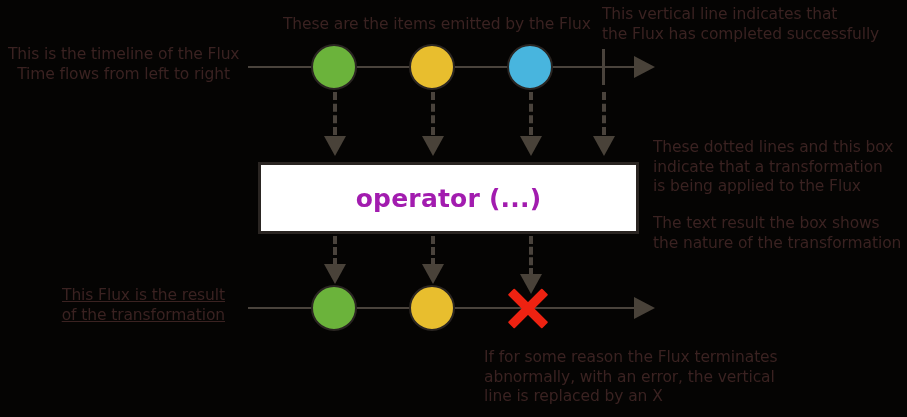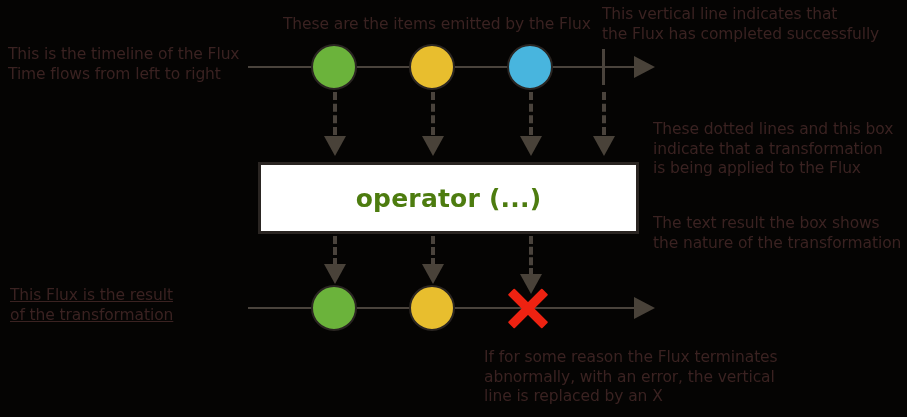--- a/index.html
+++ b/index.html
@@ -20,21 +20,21 @@
   .note {
     position: absolute;
     color: #3a2221;
     font-size: 15.5px;
     line-height: 19.5px;
     white-space: pre;
     font-family: "DejaVu Sans", "Liberation Sans", sans-serif;
     letter-spacing: -0.1px;
   }
   .note.center { text-align: center; }
-  .note.right  { text-align: left; }
+  .note.right  { text-align: right; }
   .note.left   { text-align: left; }
 
   
   .axis {
     position: absolute;
     height: 2px;
     background: #4a433c;
   }
   .axis-head {
     position: absolute;
@@ -98,41 +98,41 @@
   #operator-box {
     position: absolute;
     background: #ffffff;
     border: 3px solid #2a2522;
     box-sizing: border-box;
     display: flex;
     align-items: center;
     justify-content: center;
   }
   #operator-label {
-    color: #4d7c0f;
+    color: #a21caf;
     font-size: 25px;
     font-weight: bold;
     font-family: "DejaVu Sans", "Liberation Sans", sans-serif;
     letter-spacing: 0.2px;
   }
 </style>
 </head>
 <body>
 
 <div id="canvas">
 
   <div class="note right" style="left:8px; top:45px; width:222px;">This is the timeline of the Flux
 Time flows from left to right</div>
 
   <div class="note left" style="left:602px; top:5px; width:300px;">This vertical line indicates that
 the Flux has completed successfully</div>
 
   <div class="note center" style="left:283px; top:15px; width:306px;">These are the items emitted by the Flux</div>
 
-  <div class="note left" style="left:653px; top:120px; width:252px;">These dotted lines and this box
+  <div class="note left" style="left:653px; top:138px; width:252px;">These dotted lines and this box
 indicate that a transformation
 is being applied to the Flux</div>
 
   <div class="note left" style="left:653px; top:214px; width:252px;">The text result the box shows
 the nature of the transformation</div>
 
   <div class="note right" style="left:10px; top:286px; width:215px;text-decoration:underline;">This Flux is the result
 of the transformation</div>
 
   <div class="note left" style="left:484px; top:348px; width:395px;">If for some reason the Flux terminates

